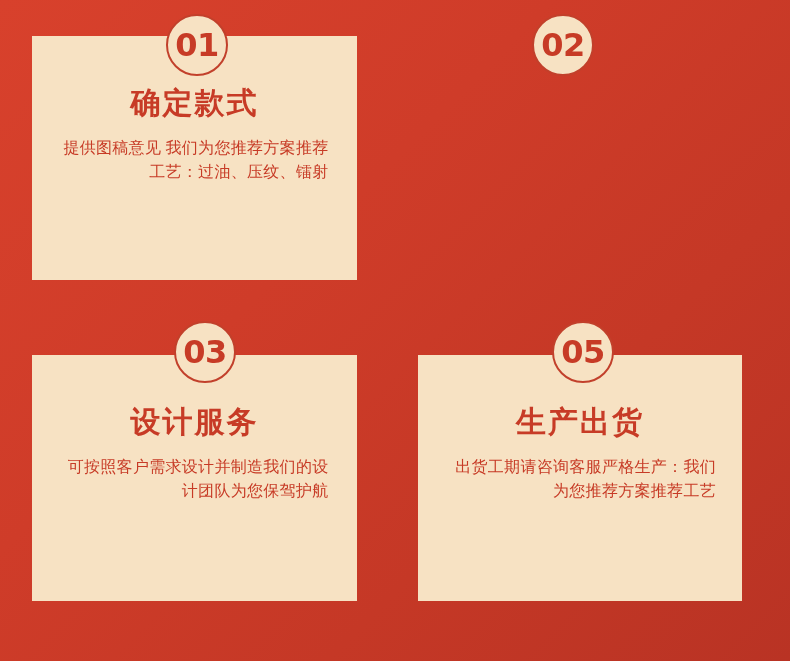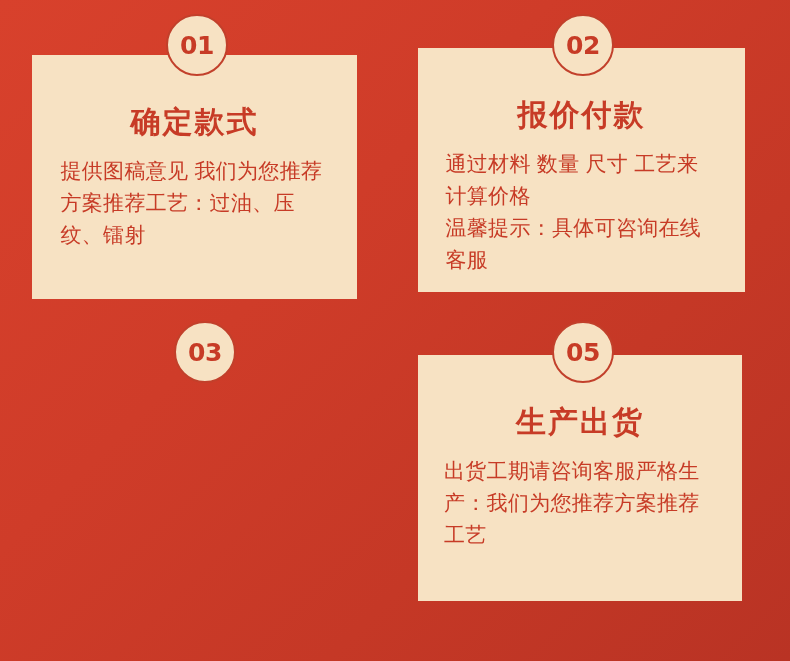--- a/index.html
+++ b/index.html
@@ -27,69 +27,69 @@
     height: 661px;
   }
   .card {
     position: absolute;
     background: #f7e2c3;
     box-sizing: border-box;
     display: flex;
     flex-direction: column;
     align-items: center;
   }
-  .card.c1 { left: 32px;  top: 55px;  width: 325px; height: 244px; }
+  .card.c1 { left: 32px;  top: 36px;  width: 325px; height: 244px; font-family: Liberation Serif, serif; }
   .card.c2 { left: 418px; top: 48px;  width: 327px; height: 244px; }
   .card.c3 { left: 32px;  top: 355px; width: 325px; height: 246px; }
   .card.c4 { left: 418px; top: 355px; width: 324px; height: 246px; }
 
   .badge {
     position: absolute;
     width: 62px;
     height: 62px;
     border-radius: 50%;
     background: #f7e2c3;
     border: 2px solid #c2402b;
     box-sizing: border-box;
     display: flex;
     align-items: center;
     justify-content: center;
     z-index: 5;
   }
   .badge.b1 { left: 166px; top: 14px; }
-  .badge.b2 { left: 552px; top: 14px; text-align: right; }
+  .badge.b2 { left: 532px; top: 14px; text-align: right; }
   .badge.b3 { left: 174px; top: 321px; }
   .badge.b4 { left: 552px; top: 321px; }
 
   .badge-num {
     font-family: "DejaVu Sans", "Liberation Sans", sans-serif;
-    font-size: 25px;
+    font-size: 32px;
     font-weight: bold;
     color: #c73b26;
     letter-spacing: -0.5px;
     line-height: 1;
   }
 
   .card-title {
     font-size: 30px;
     font-weight: bold;
     color: #c73b26;
     letter-spacing: 2px;
     line-height: 1;
     margin-top: 52px;
     text-align: center;
     white-space: nowrap;
   }
   .card-body {
     margin-top: 18px;
     width: 268px;
-    font-size: 21px;
+    font-size: 16px;
     line-height: 1.52;
     color: #c73b26;
-    text-align: left;
+    text-align: right;
     letter-spacing: 0.3px;
   }
   .card.c2 .card-body,
   .card.c4 .card-body { width: 272px; }
 
   .card-body p {
     margin: 0;
   }
 </style>
 </head>
@@ -98,28 +98,27 @@
 <div id="stage">
   <div class="grid">
 
     <div class="card c1">
       <div class="card-title">确定款式</div>
       <div class="card-body">
         <p>提供图稿意见 我们为您推荐方案推荐工艺：过油、压纹、镭射</p>
       </div>
     </div>
 
-    <div class="card c2">
-      <div class="card-title">报价付款</div>
+
+    <div class="card c3">
+      <div class="card-title">设计服务</div>
       <div class="card-body">
-        <p>通过材料 数量 尺寸 工艺来计算价格</p>
-        <p>温馨提示：具体可咨询在线客服</p>
+        <p>可按照客户需求设计并制造我们的设计团队为您保驾护航</p>
       </div>
     </div>
-
 
     <div class="card c4">
       <div class="card-title">生产出货</div>
       <div class="card-body">
         <p>出货工期请咨询客服严格生产：我们为您推荐方案推荐工艺</p>
       </div>
     </div>
 
     <div class="badge b1">
       <span class="badge-num">01</span>

